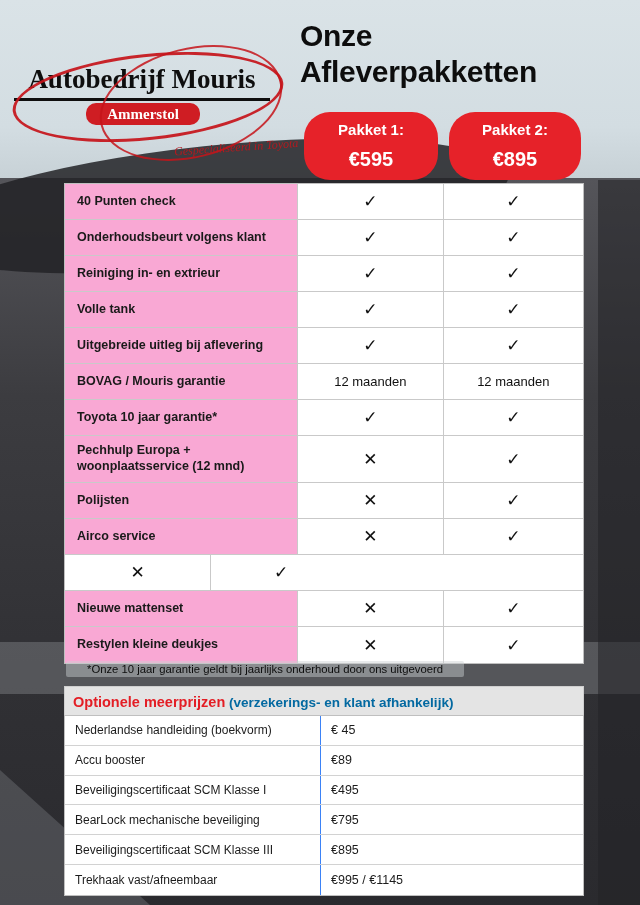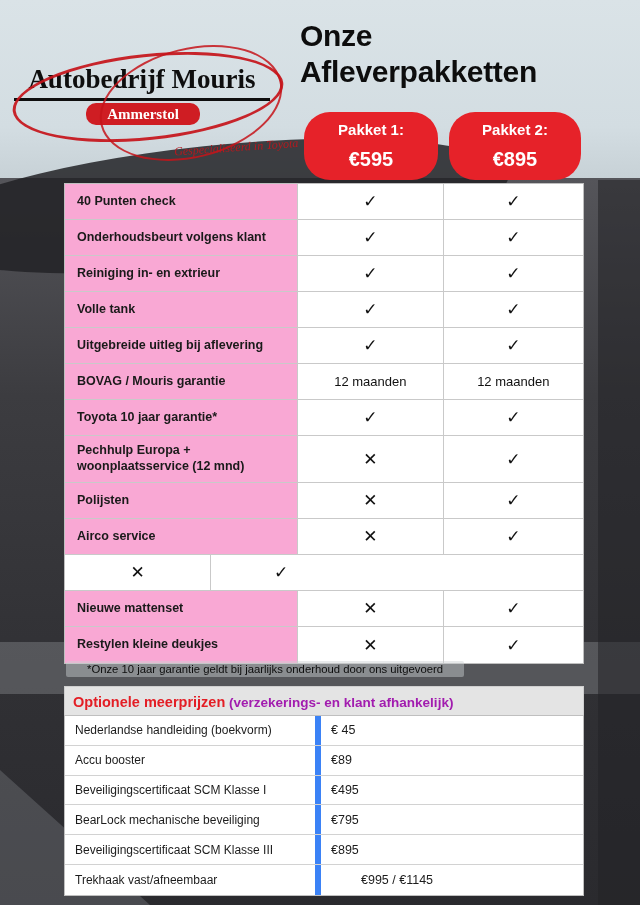--- a/index.html
+++ b/index.html
@@ -63,26 +63,26 @@
   .mark{font-size:17px;}
   .cmp-text{font-size:13px;}
   
   .footnote{position:absolute;left:66px;top:661px;font-size:11.3px;color:#0d0d0d;
     background:rgba(205,208,211,.45);padding:2px 21px;border-radius:2px;}
   
   .opt-heading{position:absolute;left:64px;top:686px;width:520px;height:29px;line-height:29px;
     background:#e4e4e4;box-sizing:border-box;padding-left:8px;
     border:1px solid #cfcfcf;border-bottom:none;}
   .opt-heading .hl{color:#e31e25;font-weight:bold;font-size:14.5px;}
-  .opt-heading .sfx{color:#a21caf;font-weight:bold;font-size:13.5px;}
+  .opt-heading .sfx{color:#0369a1;font-weight:bold;font-size:13.5px;}
   .opt{position:absolute;left:64px;top:715px;width:520px;background:#fff;
     border:1px solid #bfbfbf;box-sizing:border-box;}
   .opt-row{display:flex;height:29.8px;border-bottom:1px solid #d2d2d2;box-sizing:border-box;}
-  .opt-row:last-child{border-bottom:none;gap:30px;}
-  .opt-label{width:256px;border-right:6px solid #3b82f6;display:flex;align-items:center;
+  .opt-row:last-child{border-bottom:none;}
+  .opt-label{width:256px;border-right:1px solid #3b82f6;display:flex;align-items:center;
     padding-left:10px;box-sizing:border-box;font-size:12px;color:#1c1c1c;}
   .opt-price{flex:1;display:flex;align-items:center;padding-left:10px;
     box-sizing:border-box;font-size:12.5px;color:#1c1c1c;}
 </style>
 </head>
 <body>
 
 <div class="poster">
 
   <div class="bg-sky"></div>

